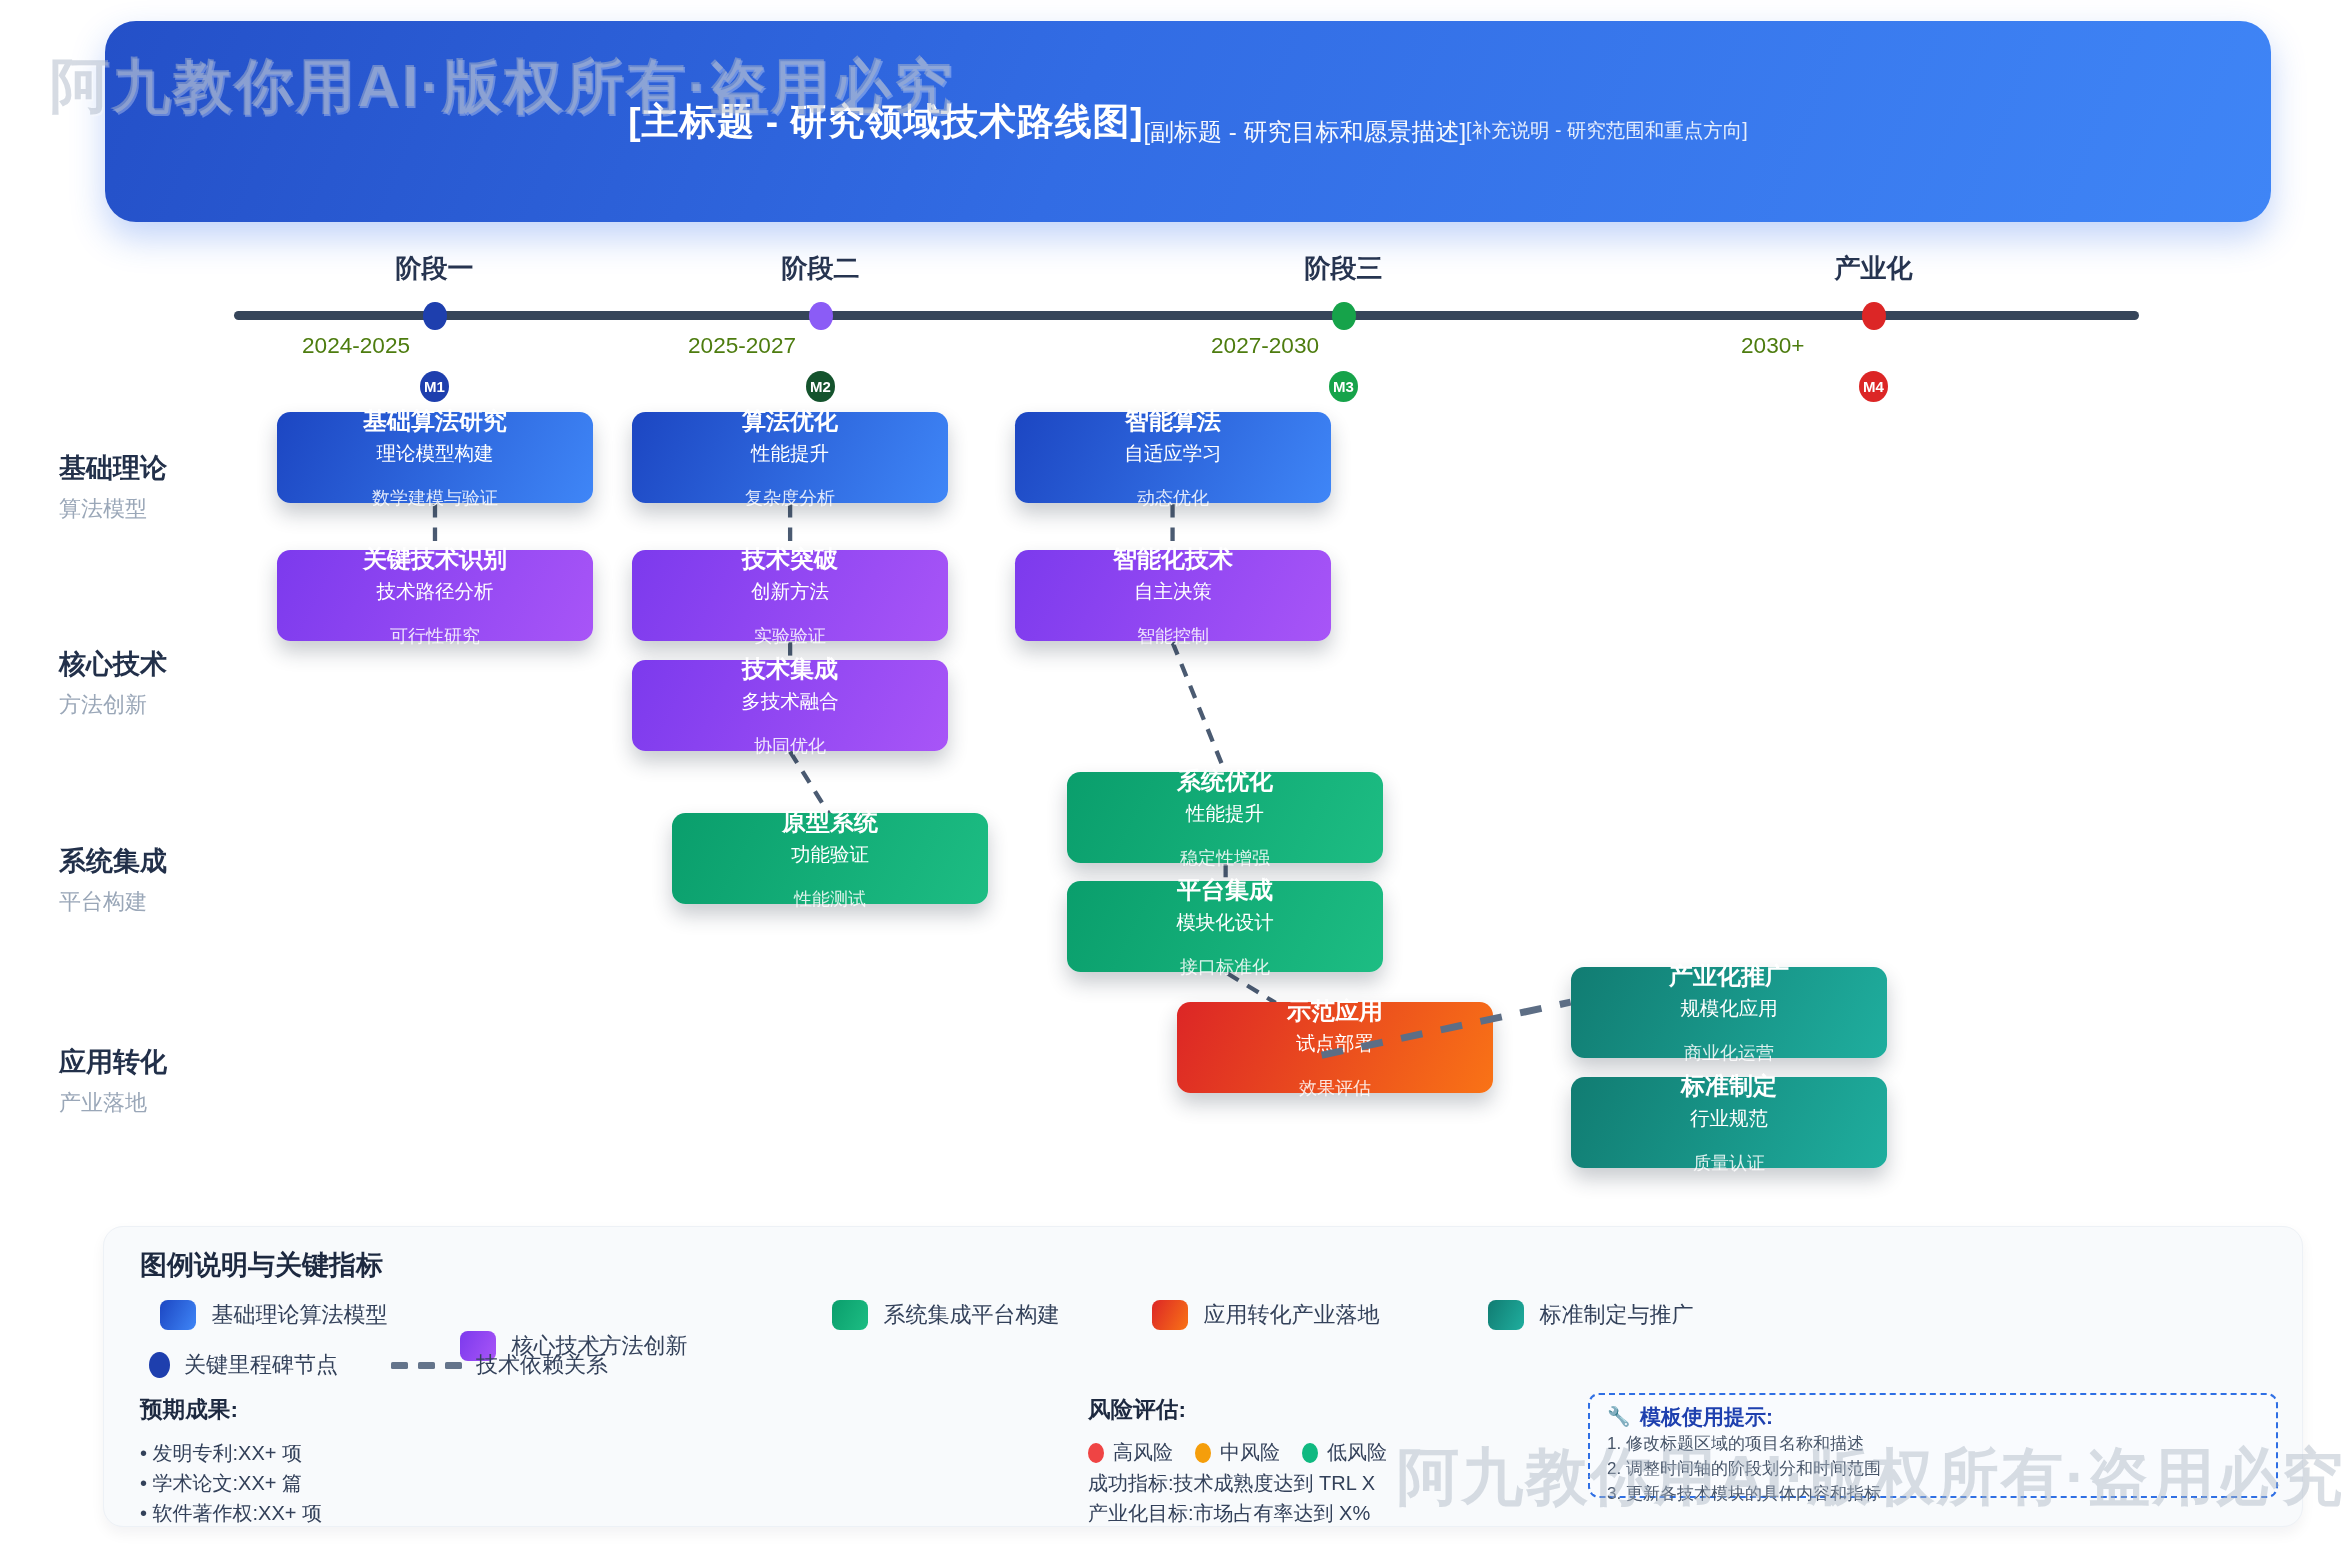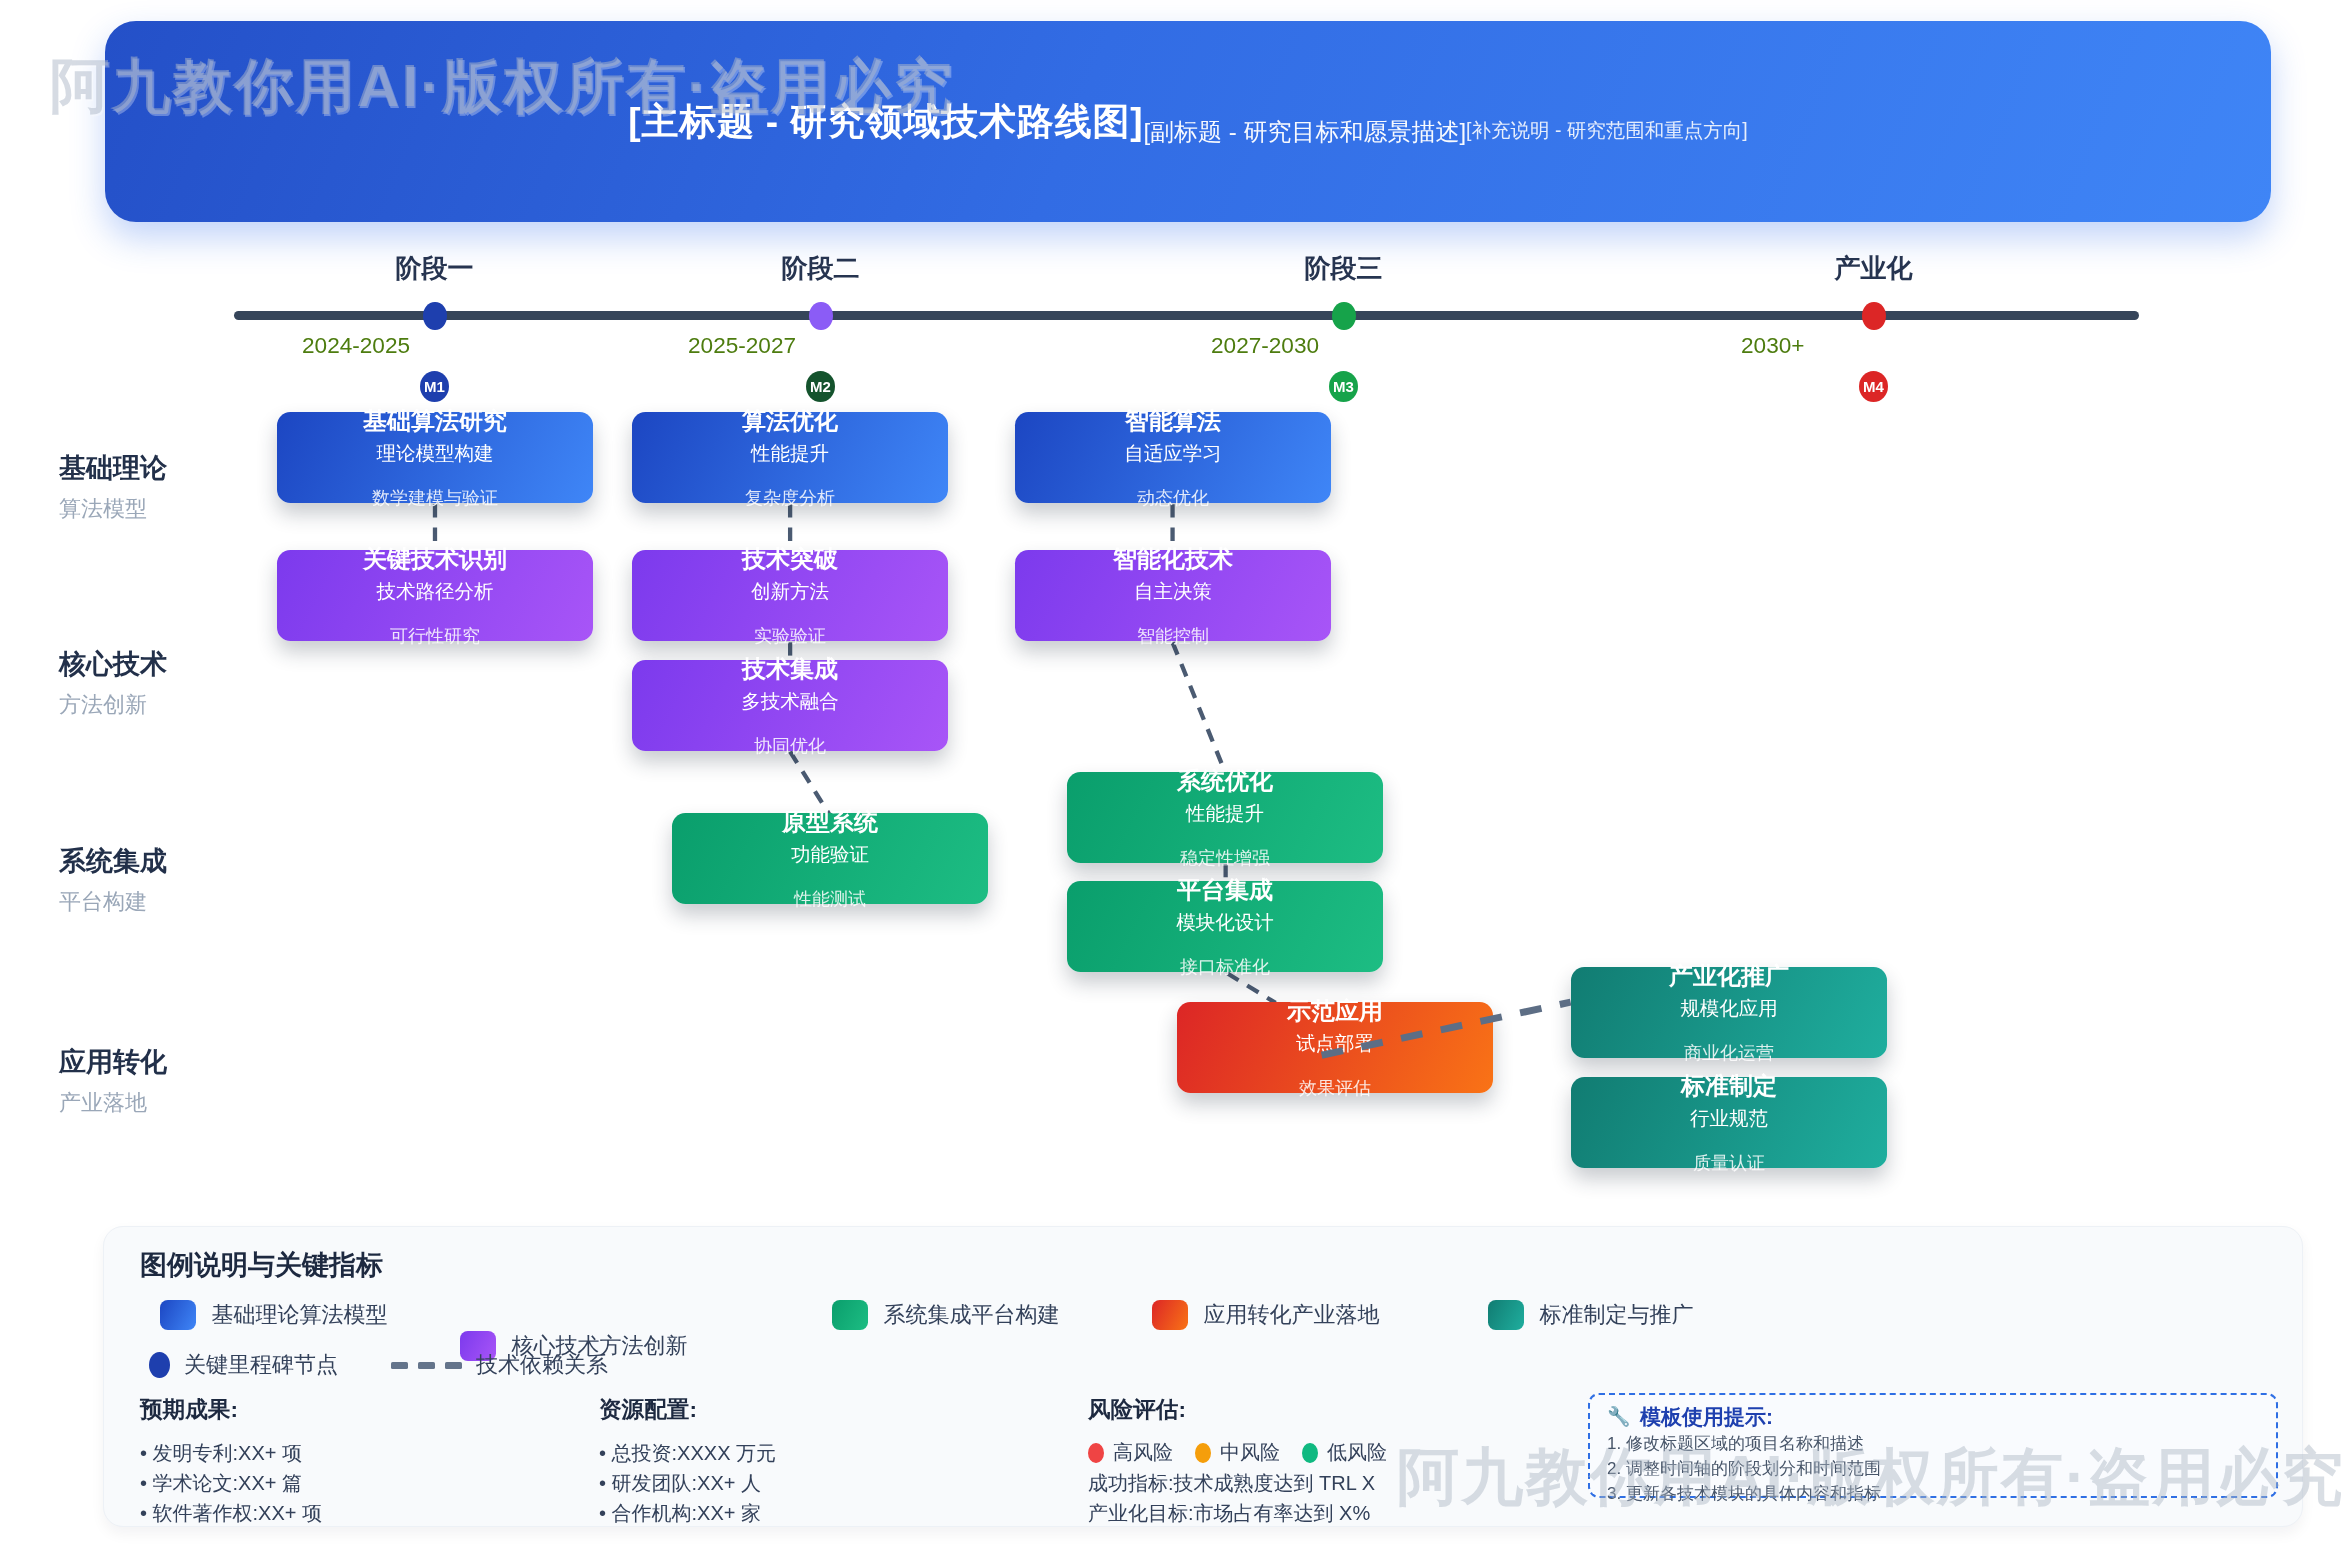--- a/index.html
+++ b/index.html
@@ -252,26 +252,20 @@
         </span>
       <span class="lbl">技术依赖关系</span>
     </div>
 
     <div class="fcol" id="fcol-expected" style="left: 36px;">
       <div class="fh">预期成果:</div>
     <div class="fi">• 发明专利:XX+ 项</div>
         <div class="fi">• 学术论文:XX+ 篇</div>
         <div class="fi">• 软件著作权:XX+ 项</div>
       </div>
-    <div class="fcol" id="fcol-resources" style="left: 495px;">
-      <div class="fh">资源配置:</div>
-    <div class="fi">• 总投资:XXXX 万元</div>
-        <div class="fi">• 研发团队:XX+ 人</div>
-        <div class="fi">• 合作机构:XX+ 家</div>
-      </div>
     <div class="fcol" id="fcol-risk" style="left: 984px;">
       <div class="fh">风险评估:</div>
       <div class="risk-levels" id="risk-levels">
           <div class="rl">
             <div class="rd" style="background: rgb(239, 68, 68);"></div>
             <div>高风险</div>
           </div>
           <div class="rl">
             <div class="rd" style="background: rgb(245, 158, 11);"></div>
             <div>中风险</div>

